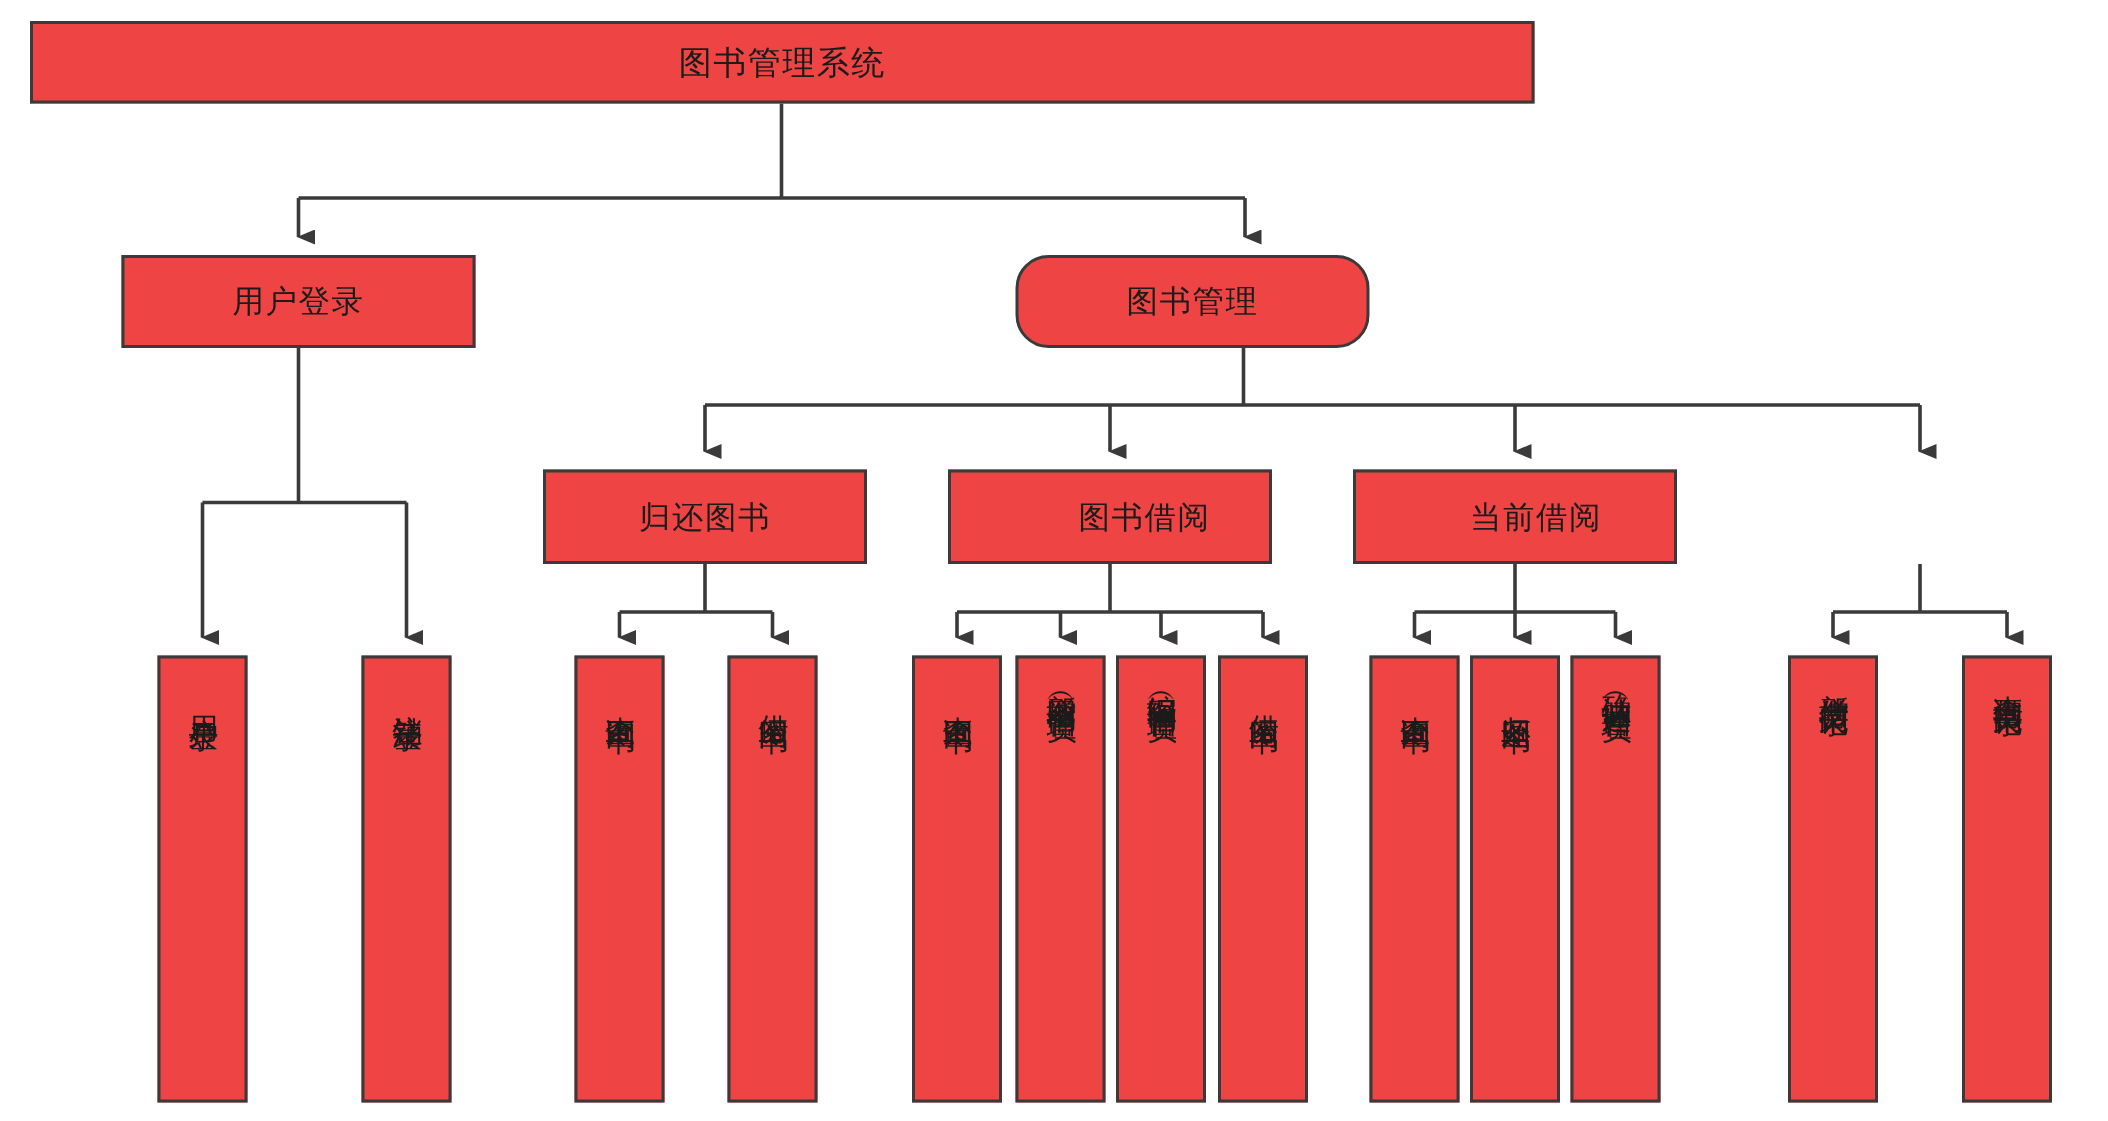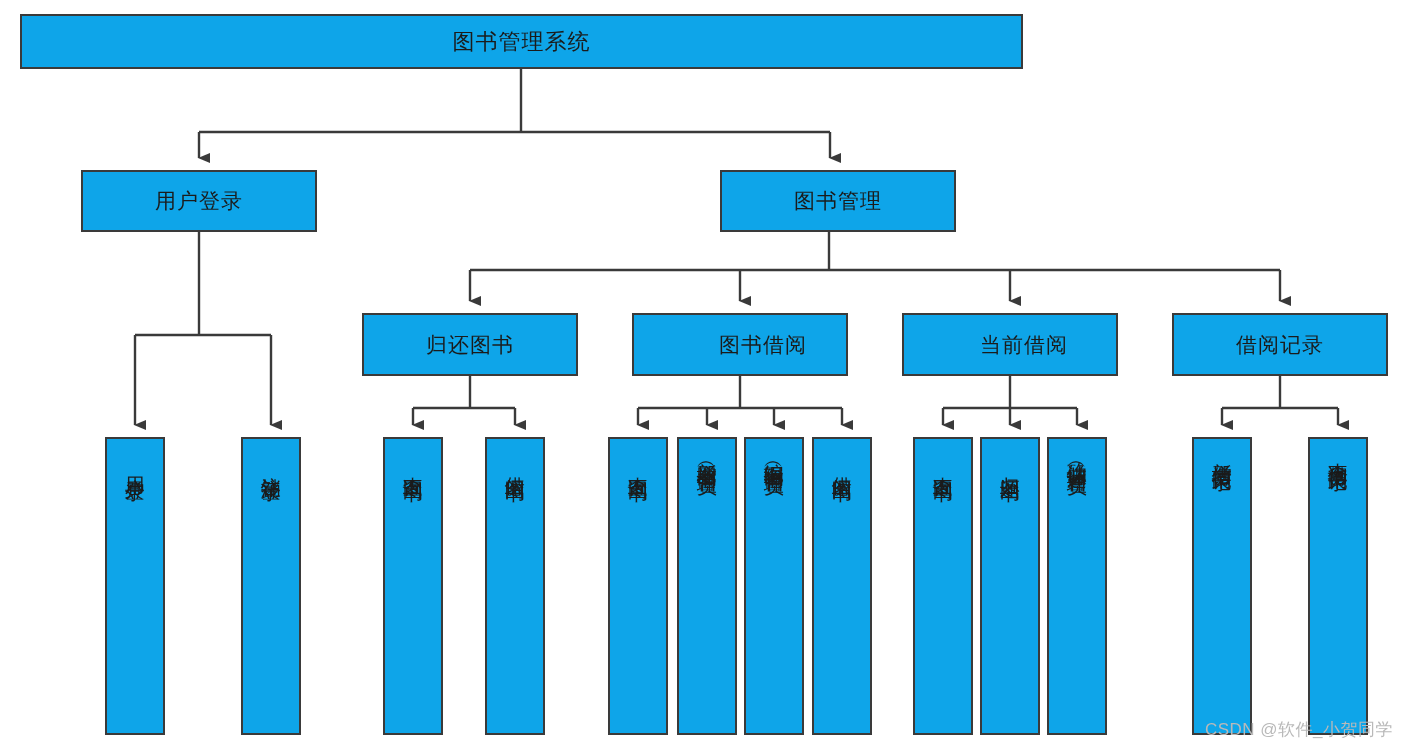--- a/index.html
+++ b/index.html
@@ -8,21 +8,21 @@
     background:#ffffff;
     font-family:"Liberation Sans","DejaVu Sans",sans-serif;
     overflow:hidden;
   }
   #canvas{position:relative;width:1405px;height:747px;}
   svg#edges{position:absolute;left:0;top:0;width:1405px;height:747px;}
 
   .node{
     position:absolute;
     box-sizing:border-box;
-    background:#0ea5e9;
+    background:#ef4444;
     border:2px solid #3a3a3a;
     display:flex;
     align-items:center;
     justify-content:center;
     color:#1b1b1b;
     text-align:center;
   }
   .node.h{                 
     font-size:21px;
     letter-spacing:1px;
@@ -101,40 +101,38 @@
       <path d="M1280,376 L1280,408"></path>
       <path d="M1222,408 L1338,408"></path>
       <path d="M1222,408 L1222,425" marker-end="url(#arw)"></path>
       <path d="M1338,408 L1338,425" marker-end="url(#arw)"></path>
     </g>
   </svg>
 
   <div class="node h root" style="left:20px;top:14px;width:1003px;height:55px;">图书管理系统</div>
 
   <div class="node h" style="left:81px;top:170px;width:236px;height:62px;">用户登录</div>
-  <div class="node h" style="left:720px;top:170px;width:236px;height:62px;">图书管理</div>
+  <div class="node h" style="left:677px;top:170px;width:236px;height:62px;border-radius:22px;">图书管理</div>
 
   <div class="node h" style="left:362px;top:313px;width:216px;height:63px;">归还图书</div>
   <div class="node h" style="left:632px;top:313px;width:216px;height:63px;padding-left:46px;">图书借阅</div>
   <div class="node h" style="left:902px;top:313px;width:216px;height:63px;padding-left:28px;">当前借阅</div>
-  <div class="node h" style="left:1172px;top:313px;width:216px;height:63px;">借阅记录</div>
 
   <div class="node v" style="left:105px;top:437px;width:60px;height:298px;">用户登录</div>
   <div class="node v" style="left:241px;top:437px;width:60px;height:298px;">注销登录</div>
 
   <div class="node v" style="left:383px;top:437px;width:60px;height:298px;">查询图书</div>
   <div class="node v" style="left:485px;top:437px;width:60px;height:298px;">借阅图书</div>
 
   <div class="node v" style="left:608px;top:437px;width:60px;height:298px;">查询图书</div>
   <div class="node v tall" style="left:677px;top:437px;width:60px;height:298px;">新增图书（管理员）</div>
   <div class="node v tall" style="left:744px;top:437px;width:60px;height:298px;">编辑图书（管理员）</div>
   <div class="node v" style="left:812px;top:437px;width:60px;height:298px;">借阅图书</div>
 
   <div class="node v" style="left:913px;top:437px;width:60px;height:298px;">查询图书</div>
   <div class="node v" style="left:980px;top:437px;width:60px;height:298px;">归还图书</div>
   <div class="node v tall" style="left:1047px;top:437px;width:60px;height:298px;">确认归还（管理员）</div>
 
   <div class="node v tall" style="left:1192px;top:437px;width:60px;height:298px;">新增借阅记录</div>
   <div class="node v tall" style="left:1308px;top:437px;width:60px;height:298px;">查询借阅记录</div>
 
-  <div class="watermark">CSDN @软件_小贺同学</div>
 
 </div>
 
 </body></html>

